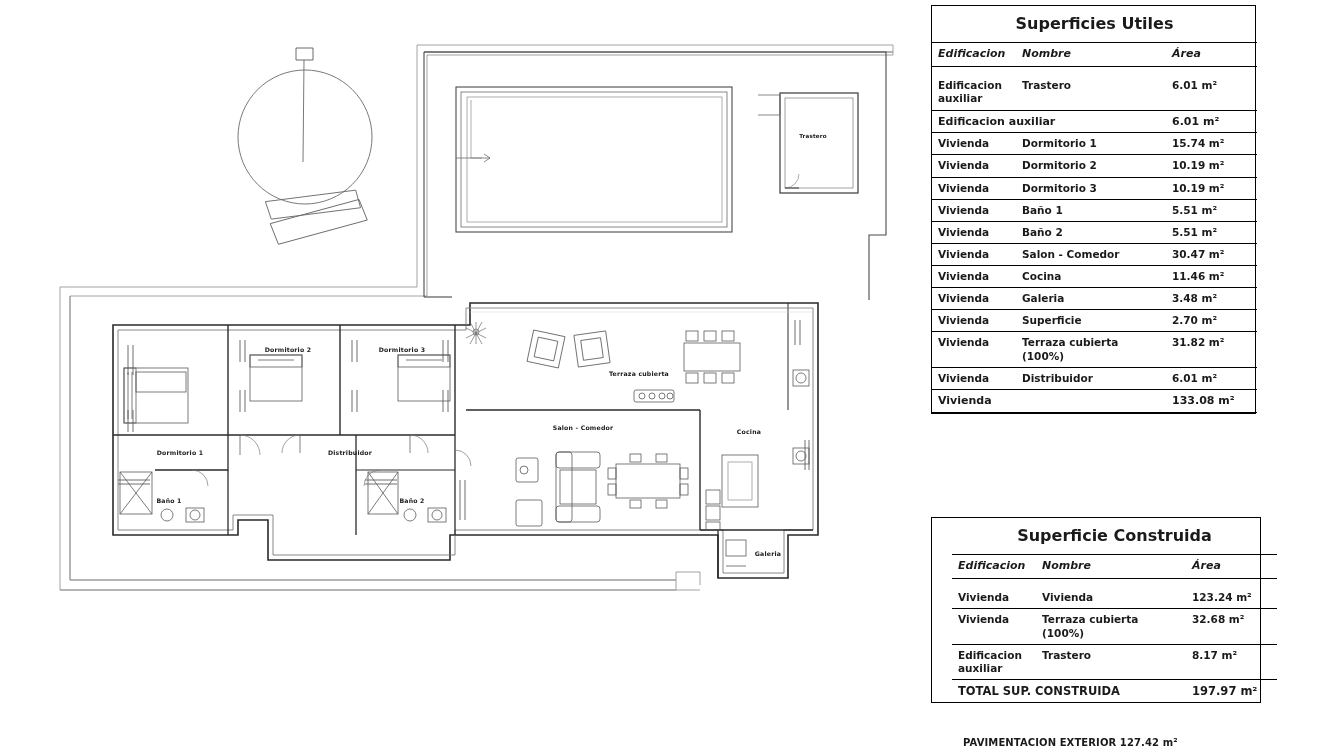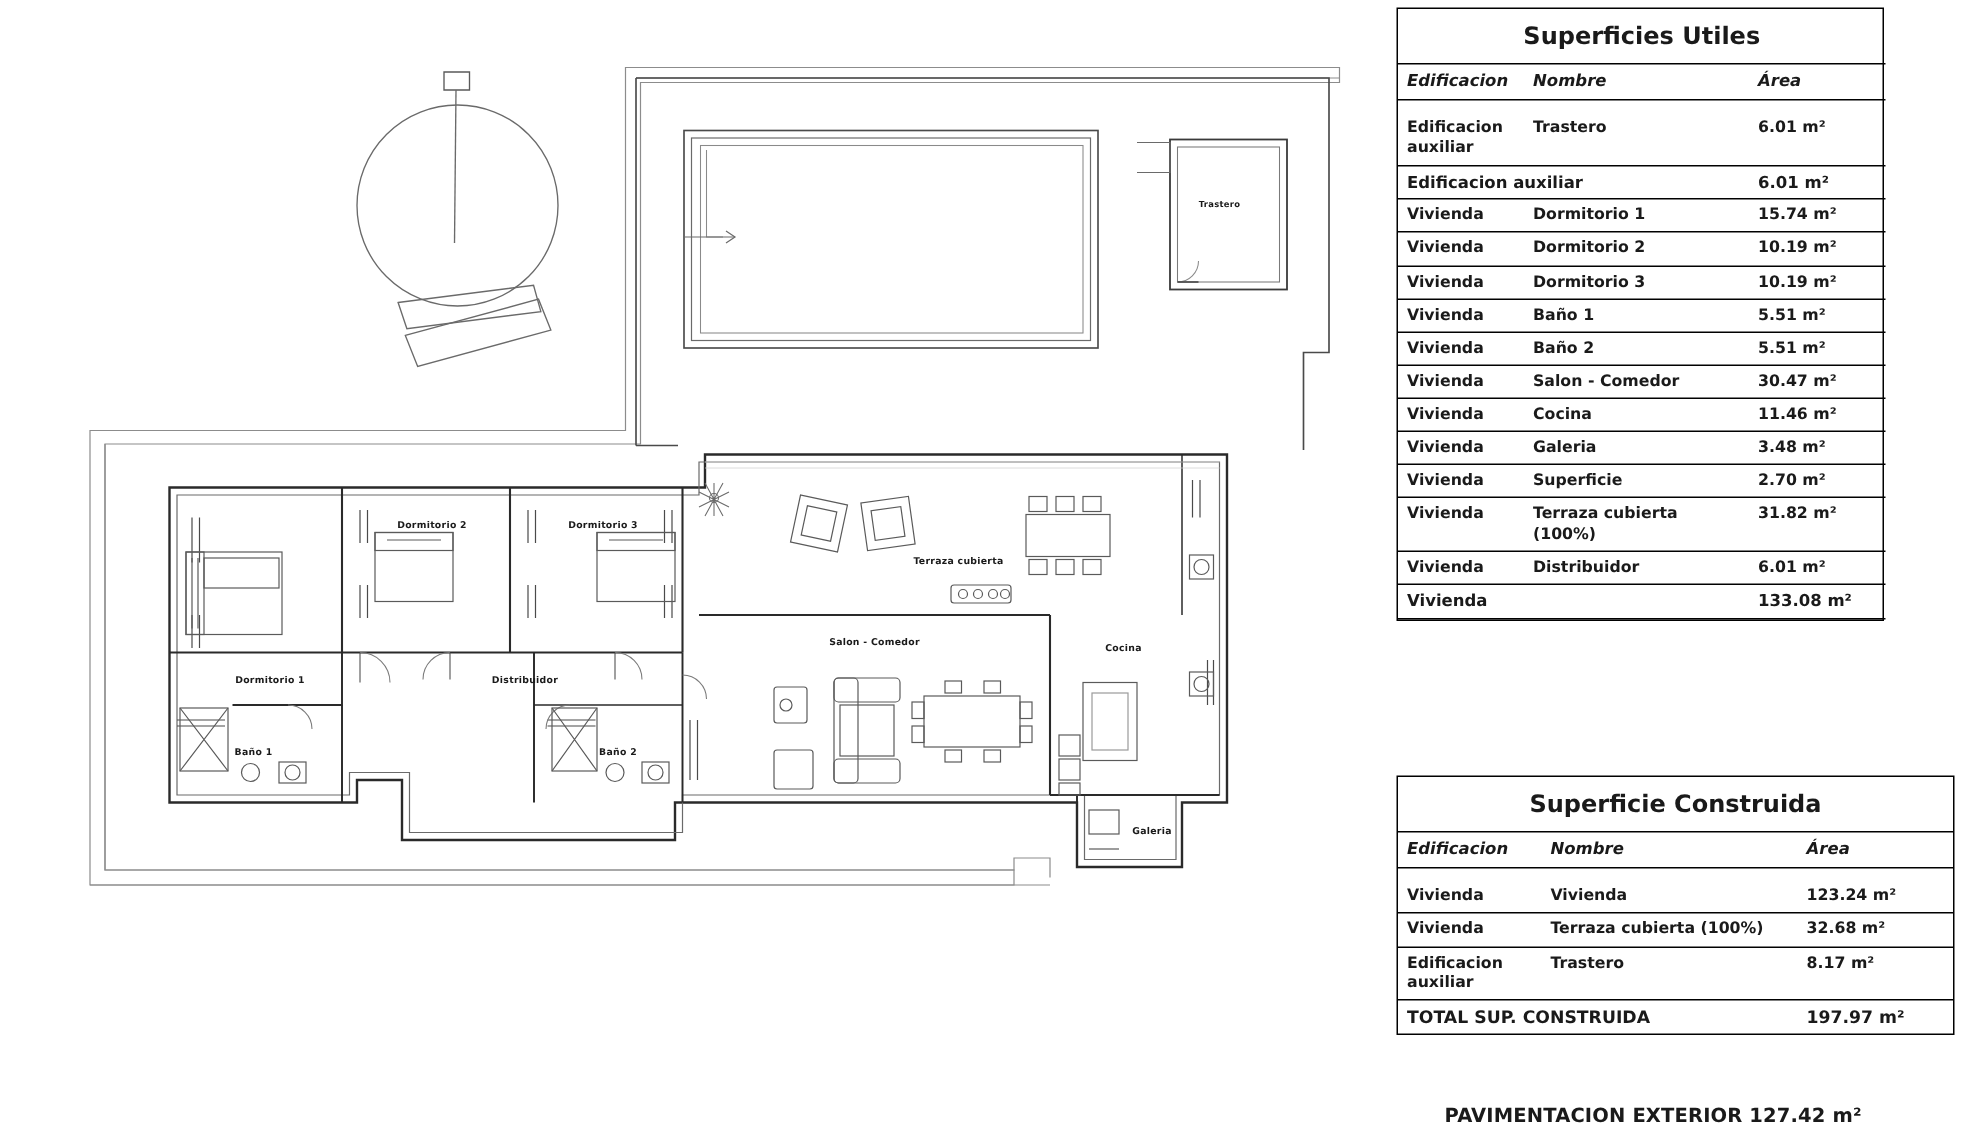--- a/index.html
+++ b/index.html
@@ -36,21 +36,21 @@
   }
 
   
   .table-block {
     position: absolute;
     border: 1px solid #000;
     box-sizing: border-box;
     background: #fff;
   }
   #table-utiles { left: 931px; top: 5px; width: 325px; }
-  #table-construida { left: 931px; top: 517px; width: 372px; }
+  #table-construida { left: 931px; top: 517px; width: 330px; padding-left: 20px; }
 
   .tbl {
     border-collapse: collapse;
     width: 100%;
     table-layout: fixed;
   }
   .tbl td, .tbl th {
     padding: 4px 6px;
     font-size: 10.5px;
     font-weight: bold;
@@ -85,21 +85,21 @@
   .col-nombre { width: 150px; }
   .col-area { width: 91px; }
   .area-cell { }
   .sum-row td { font-size: 11px; }
   .total-row td { font-size: 11.5px; border-bottom: 0 !important; }
 
   #pavimentacion {
     position: absolute;
     left: 963px;
     top: 737px;
-    font-size: 13px;
+    font-size: 10px;
     font-weight: bold;
     letter-spacing: .1px;
   }
 </style>
 </head>
 <body>
 
 <div id="floorplan">
 <svg width="920" height="756" viewBox="0 0 920 756" xmlns="http://www.w3.org/2000/svg">
   <g fill="none" stroke="#3a3a3a" stroke-width="0.9">

